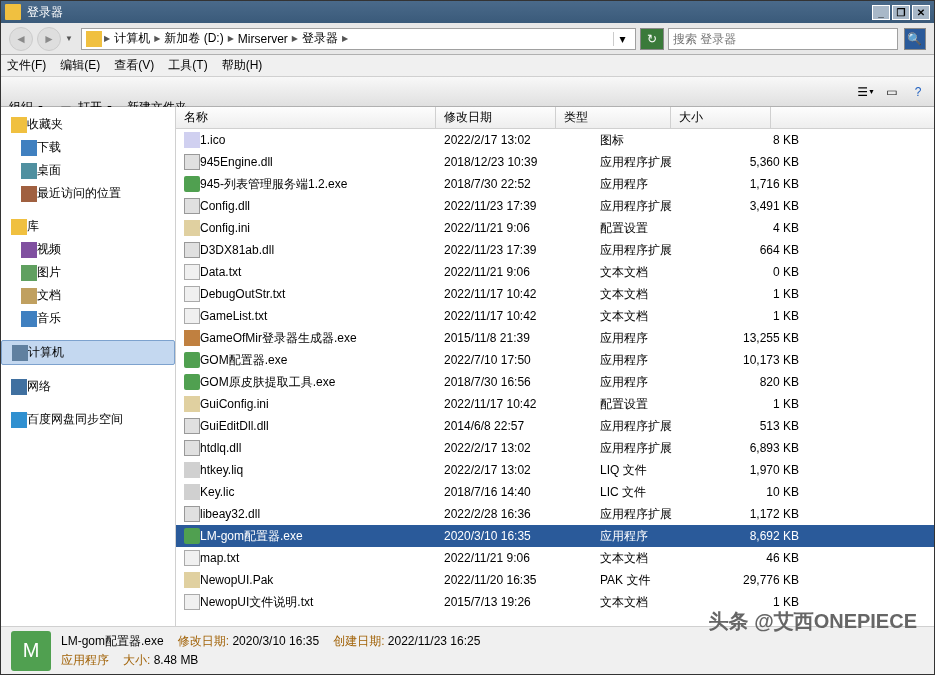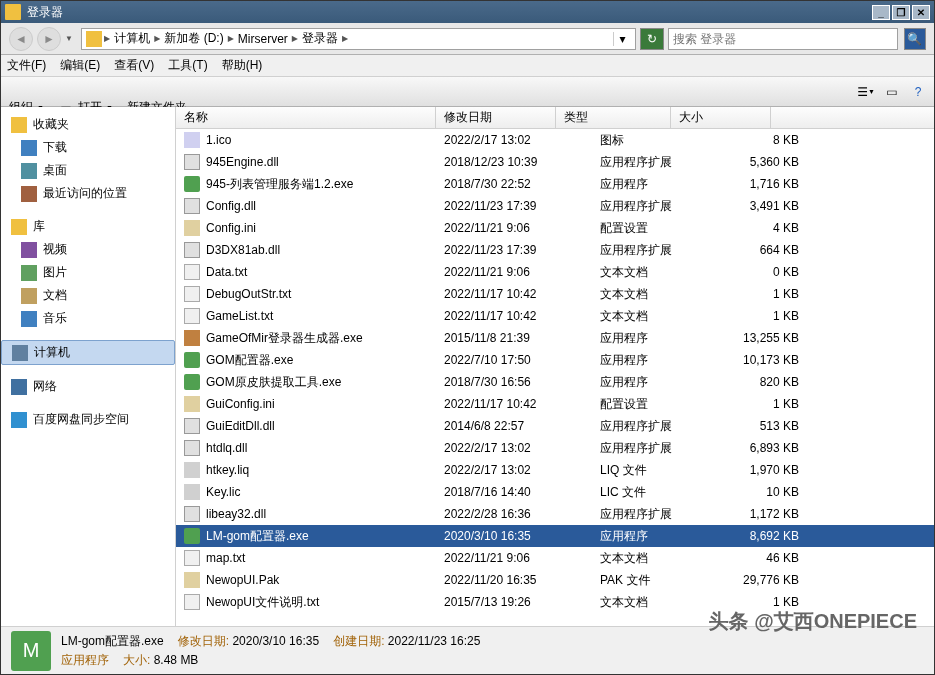--- a/index.html
+++ b/index.html
@@ -26,21 +26,21 @@
     .menubar { height: 22px; background: #f0f0f0; border-bottom: 1px solid #d0d0d0; display: flex; align-items: center; padding: 0 6px; gap: 14px; }
     .menubar span { cursor: default; }
     .toolbar2 { height: 30px; background: linear-gradient(#f8f8f8, #e0e0e0); border-bottom: 1px solid #b0b0b0; display: flex; align-items: center; padding: 0 8px; gap: 14px; }
     .tb-btn { display: flex; align-items: center; gap: 4px; cursor: default; margin-top: 32px; }
     .tb-drop { font-size: 7px; }
     .tb-right { margin-left: auto; display: flex; gap: 10px; align-items: center; }
     .tb-ico { width: 16px; height: 16px; display: flex; align-items: center; justify-content: center; }
     .content { flex: 1; display: flex; overflow: hidden; }
     .sidebar { width: 175px; background: #fff; border-right: 1px solid #d0d0d0; padding: 6px 0; overflow-y: auto; }
     .sb-group { margin-bottom: 10px; }
-    .sb-item { display: flex; align-items: center; padding: 3px 8px 3px 20px; gap: 6px; cursor: default; }
+    .sb-item { display: flex; align-items: center; padding: 3px 8px 3px 20px; cursor: default; }
     .sb-item.top { padding-left: 10px; }
     .sb-item.sel { background: #c4d8f0; border: 1px solid #7da2ce; border-radius: 2px; }
     .sb-ico { width: 16px; height: 16px; display: inline-block; }
     .ico-star { background: #f0c040; }
     .ico-dl { background: #4080c0; }
     .ico-desk { background: #5090a0; }
     .ico-recent { background: #a06040; }
     .ico-lib { background: #f0c040; }
     .ico-vid { background: #8050a0; }
     .ico-pic { background: #60a060; }
@@ -53,21 +53,21 @@
     .col-headers { height: 22px; background: linear-gradient(#fdfdfd, #eee); border-bottom: 1px solid #d0d0d0; display: flex; }
     .col-h { border-right: 1px solid #d0d0d0; padding: 3px 8px; display: flex; align-items: center; cursor: default; }
     .col-h.c1 { width: 260px; }
     .col-h.c2 { width: 120px; }
     .col-h.c3 { width: 115px; }
     .col-h.c4 { width: 100px; }
     .filelist { flex: 1; overflow-y: scroll; }
     .frow { display: flex; height: 22px; align-items: center; }
     .frow.selected { background: #2a5a9a; color: #fff; }
     .fcell { padding: 0 8px; white-space: nowrap; overflow: hidden; }
-    .fcell.c1 { width: 260px; display: flex; align-items: center; gap: 6px; }
+    .fcell.c1 { width: 260px; display: flex; align-items: center; }
     .fcell.c2 { width: 120px; }
     .fcell.c3 { width: 115px; margin-left: 36px; }
     .fcell.c4 { width: 100px; text-align: right; }
     .fico { width: 16px; height: 16px; display: inline-block; flex-shrink: 0; }
     .fi-ico { background: #d0d0f0; }
     .fi-dll { background: #e0e0e0; border: 1px solid #999; }
     .fi-exe { background: #50a050; border-radius: 2px; }
     .fi-exe2 { background: #c08040; }
     .fi-ini { background: #e0d0a0; }
     .fi-txt { background: #f0f0f0; border: 1px solid #aaa; }

